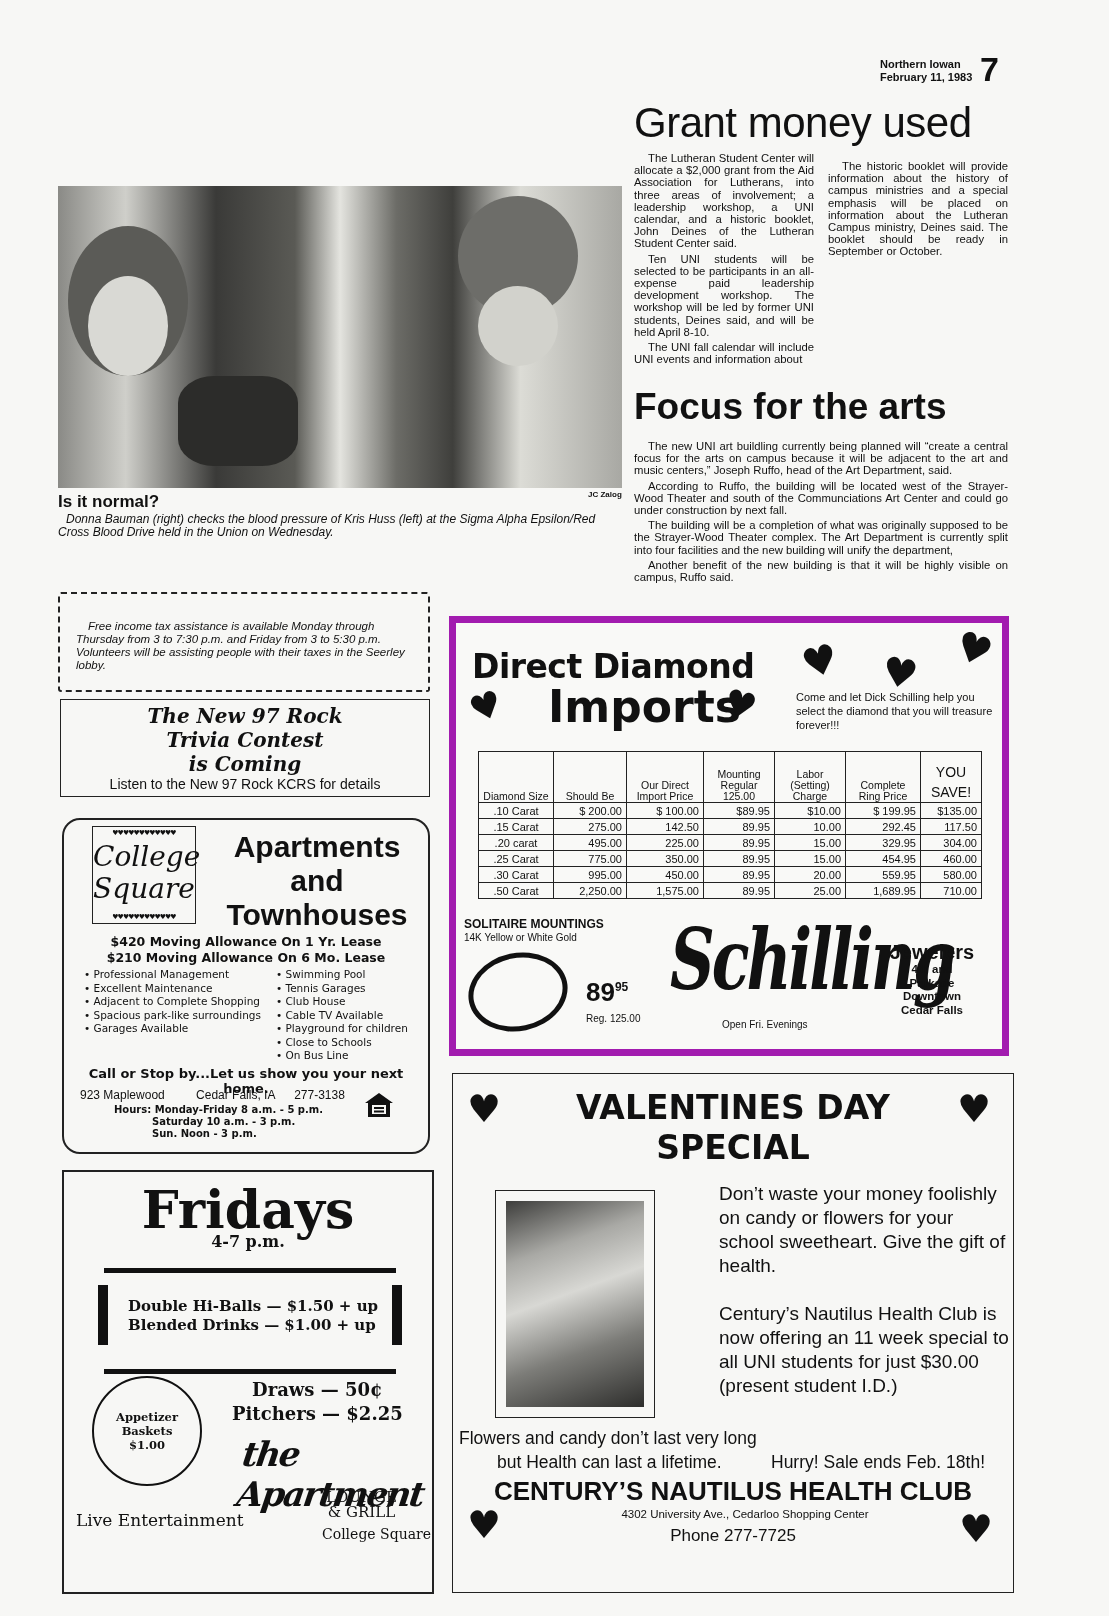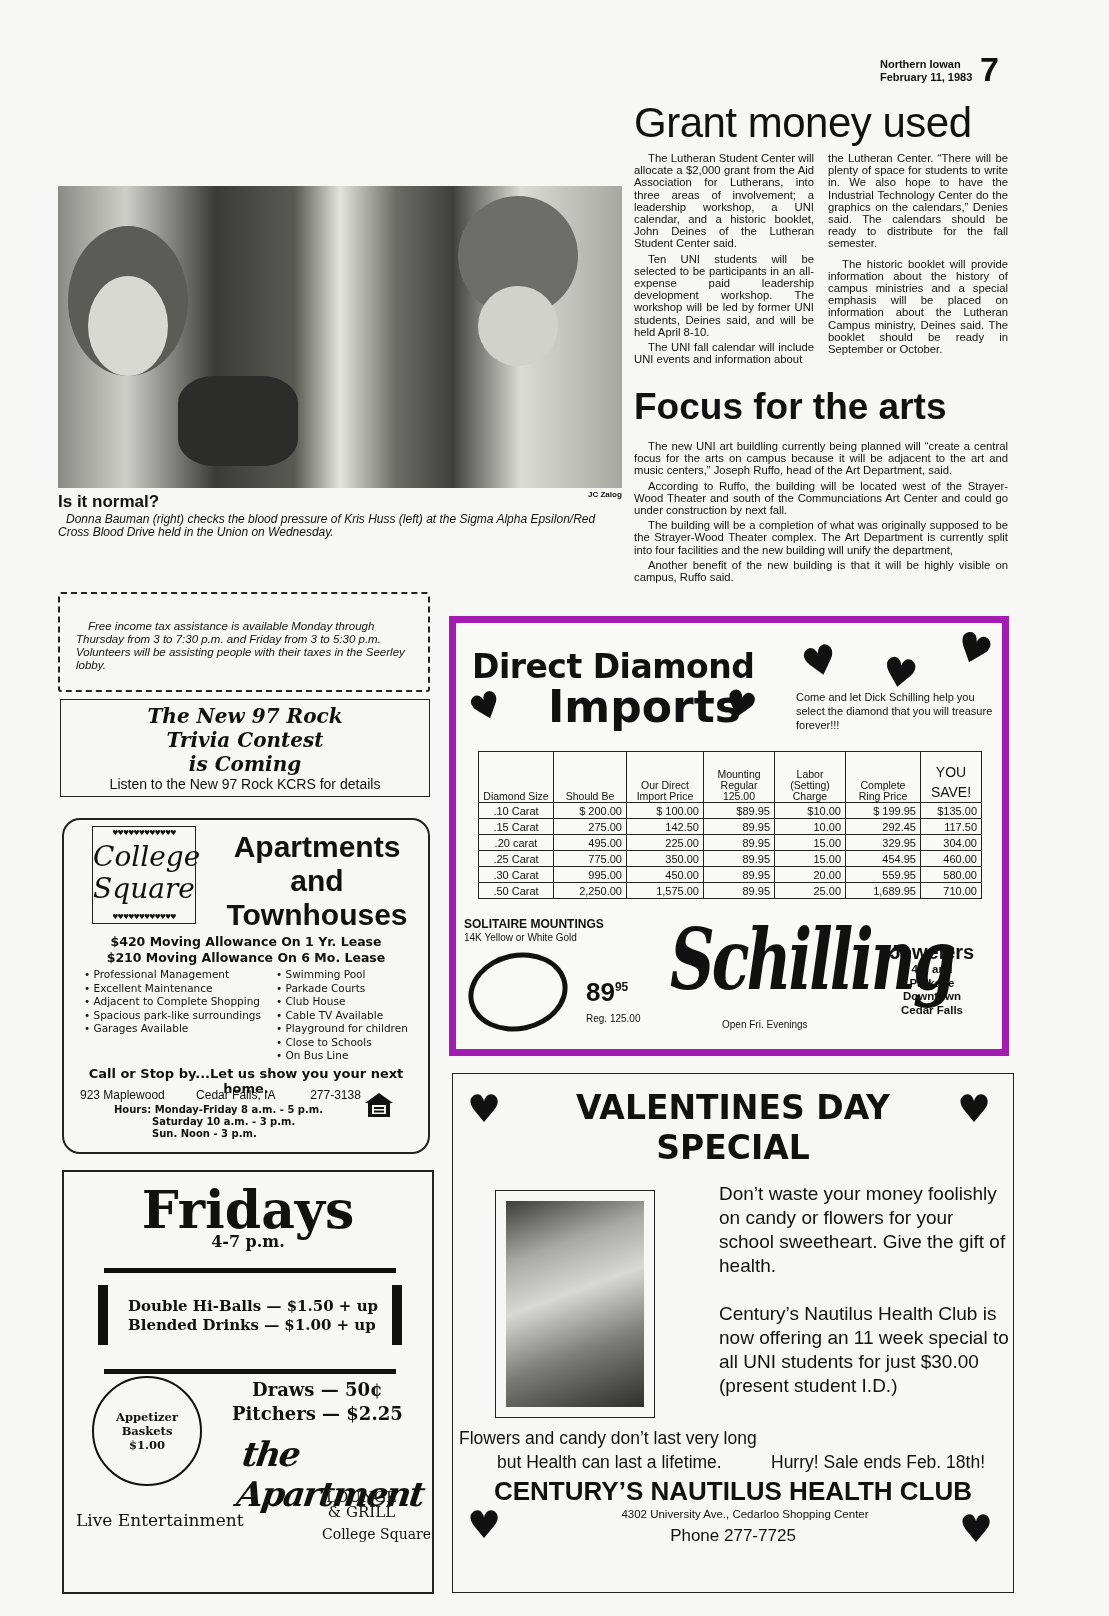--- a/index.html
+++ b/index.html
@@ -94,21 +94,20 @@
 </div>
 <div class="abs pagenum">7</div>
 
 <div class="abs headline1">Grant money used</div>
 <div class="abs col col1">
   <p>The Lutheran Student Center will allocate a $2,000 grant from the Aid Association for Lutherans, into three areas of involvement; a leadership workshop, a UNI calendar, and a historic booklet, John Deines of the Lutheran Student Center said.</p>
   <p>Ten UNI students will be selected to be participants in an all-expense paid leadership development workshop. The workshop will be led by former UNI students, Deines said, and will be held April 8-10.</p>
   <p>The UNI fall calendar will include UNI events and information about</p>
 </div>
 <div class="abs col col2">
-  <p style="text-indent:0">the Lutheran Center. “There will be plenty of space for students to write in. We also hope to have the Industrial Technology Center do the graphics on the calendars,” Denies said. The calendars should be ready to distribute for the fall semester.</p>
   <p style="margin-top:8px">The historic booklet will provide information about the history of campus ministries and a special emphasis will be placed on information about the Lutheran Campus ministry, Deines said. The booklet should be ready in September or October.</p>
 </div>
 
 <div class="abs headline2">Focus for the arts</div>
 <div class="abs arts">
   <p>The new UNI art buildling currently being planned will “create a central focus for the arts on campus because it will be adjacent to the art and music centers,” Joseph Ruffo, head of the Art Department, said.</p>
   <p>According to Ruffo, the building will be located west of the Strayer-Wood Theater and south of the Communciations Art Center and could go under construction by next fall.</p>
   <p>The building will be a completion of what was originally supposed to be the Strayer-Wood Theater complex. The Art Department is currently split into four facilities and the new building will unify the department,</p>
   <p>Another benefit of the new building is that it will be highly visible on campus, Ruffo said.</p>
 </div>
@@ -151,32 +150,32 @@
   <div class="apt-allow" style="top:130px">$210 Moving Allowance On 6 Mo. Lease</div>
   <ul class="apt-list" style="left:20px;top:148px;width:190px;">
     <li>Professional Management</li>
     <li>Excellent Maintenance</li>
     <li>Adjacent to Complete Shopping</li>
     <li>Spacious park-like surroundings</li>
     <li>Garages Available</li>
   </ul>
   <ul class="apt-list" style="left:212px;top:148px;width:150px;">
     <li>Swimming Pool</li>
-    <li>Parkade Courts</li>
+    <li>Tennis Garages</li>
     <li>Club House</li>
     <li>Cable TV Available</li>
     <li>Playground for children</li>
     <li>Close to Schools</li>
     <li>On Bus Line</li>
   </ul>
   <div class="apt-call" style="top:246px">Call or Stop by...Let us show you your next home.</div>
   <div class="apt-addr">
     <span>923 Maplewood</span>
     <span style="margin-left:28px">Cedar Falls, IA</span>
-    <span style="margin-left:32px">277-3138</span>
+    <span style="margin-left:16px">277-3138</span>
   </div>
   <div class="apt-hours" style="top:284px">
     <div>Hours: Monday-Friday 8 a.m. - 5 p.m.</div>
     <div style="padding-left:38px">Saturday 10 a.m. - 3 p.m.</div>
     <div style="padding-left:38px">Sun. Noon - 3 p.m.</div>
   </div>
   <svg class="eho" viewBox="0 0 30 26">
     <path d="M15 1 L29 11 L26 11 L26 25 L4 25 L4 11 L1 11 Z" fill="#111"></path>
     <rect x="8" y="13" width="14" height="9" fill="#f7f7f5"></rect>
     <rect x="10" y="15" width="10" height="2" fill="#111"></rect>

